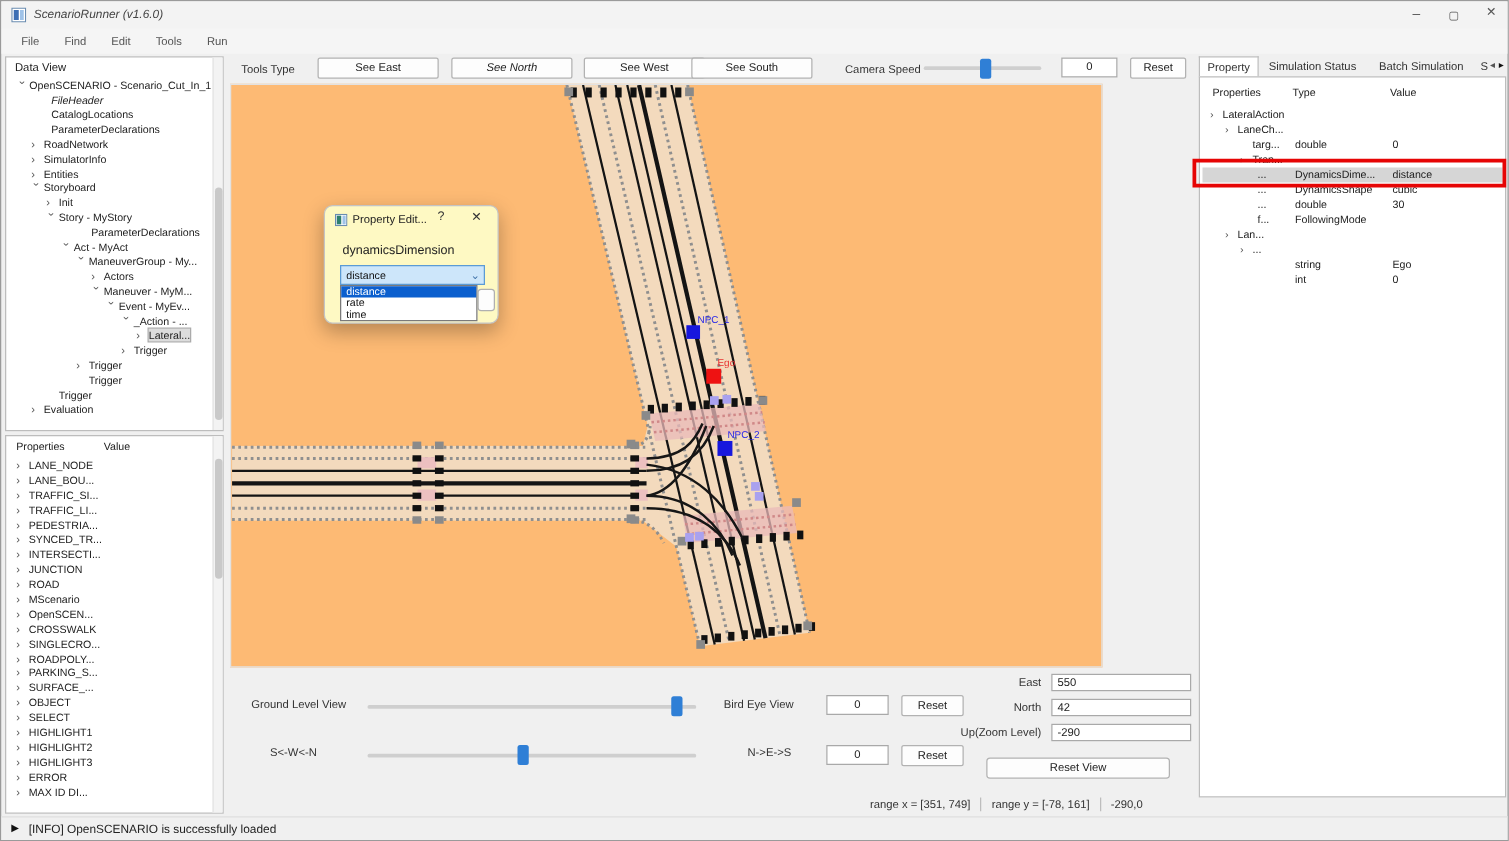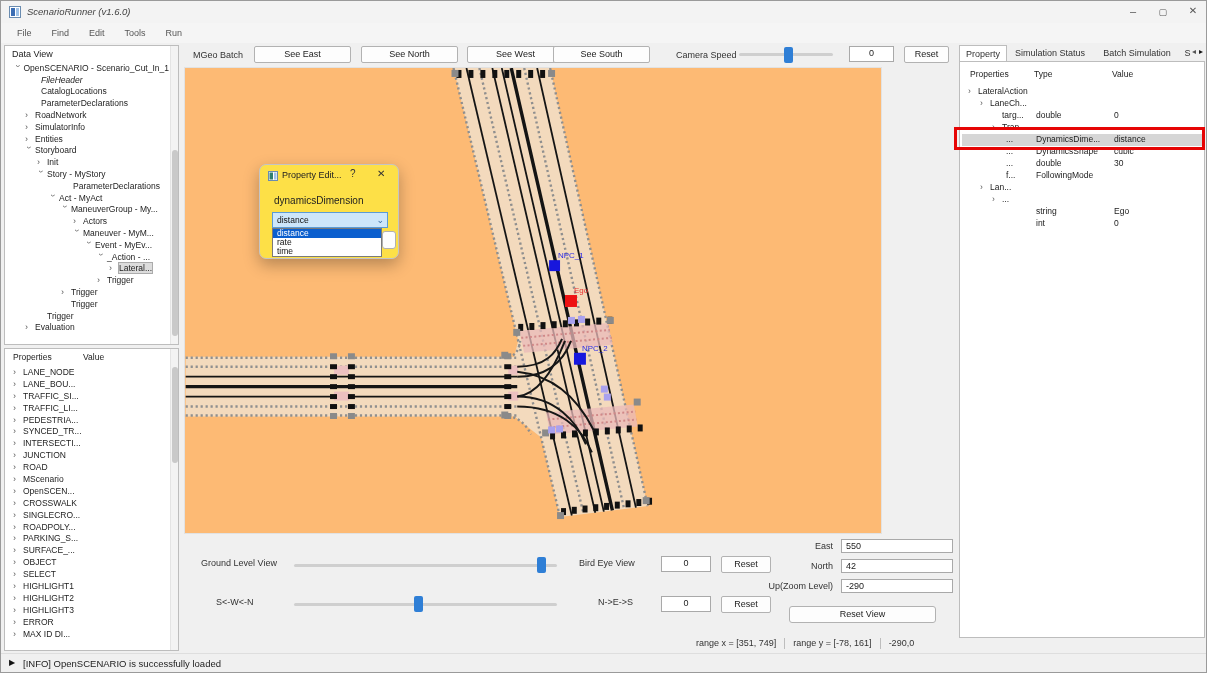--- a/index.html
+++ b/index.html
@@ -41,21 +41,21 @@
   .slider-track { position:absolute; height:3px; background:#cfcfcf; border-radius:2px; }
   .slider-handle { position:absolute; width:9px; height:16px; background:#2f7fd6; border-radius:2px; }
   
   .rrow { position:relative; font-size:8.5px; color:#1c1c1c; white-space:nowrap; }
   .rrow .cell-t { position:absolute; left:74px; top:0; }
   .rrow .cell-v { position:absolute; left:152px; top:0; }
   .rrow.sel { background:#d6d6d6; }
   .tab { position:absolute; top:44px; height:17px; font-size:9px; color:#333; text-align:center; line-height:16px; }
   .tab.active { background:#fff; border:1px solid #bdbdbd; border-bottom:none; }
   
-  #dialog { position:absolute; left:258px; top:163px; width:140px; height:95px; background:#fde047;
+  #dialog { position:absolute; left:258px; top:163px; width:140px; height:95px; background:#fef9c3;
     border:1px solid #c4c4c4; border-radius:7px; box-shadow:0 6px 16px rgba(0,0,0,.28); z-index:10; }
   #dialog .dtitle { position:absolute; left:22px; top:5px; font-size:9px; color:#222; }
   #dialog .dbtn { position:absolute; top:3px; font-size:10px; color:#333; }
   #dlg-combo { position:absolute; left:12px; top:47px; width:116px; height:16px; background:#cde6fa;
     border:1px solid #5b9bd5; font-size:8.5px; line-height:14px; padding-left:4px; color:#111; }
   #dlg-combo .chev { position:absolute; right:3px; top:0px; color:#3a6ea5; font-size:9px; }
   #dlg-list { position:absolute; left:12px; top:63px; width:110px; background:#fff; border:1px solid #7a7a7a; z-index:2; }
   .dlg-item { font-size:8.5px; height:9px; line-height:9px; padding-left:4px; color:#111; }
   .dlg-item.sel { background:#0b5fce; color:#fff; }
   #dlg-okstub { position:absolute; left:122px; top:66px; width:14px; height:18px; background:#fdfdfd;
@@ -87,24 +87,24 @@
   </div>
 
   <div class="abs" id="menubar">
       <span class="menu-item">File</span>
       <span class="menu-item">Find</span>
       <span class="menu-item">Edit</span>
       <span class="menu-item">Tools</span>
       <span class="menu-item">Run</span>
     </div>
 
-  <span class="abs lbl" style="left:192px;top:49px">MGeo Batch</span>
+  <span class="abs lbl" style="left:192px;top:49px">Tools Type</span>
   <div id="see-buttons">
       <div class="btn" style="left: 253px; top: 45px; width: 97px; height: 17px;">See East</div>
-      <div class="btn" style="left: 360px; top: 45px; width: 97px; height: 17px;">See North</div>
+      <div class="btn" style="left: 360px; top: 45px; width: 97px; height: 17px; font-style: italic;">See North</div>
       <div class="btn" style="left: 466px; top: 45px; width: 97px; height: 17px;">See West</div>
       <div class="btn" style="left: 552px; top: 45px; width: 97px; height: 17px;">See South</div>
     </div>
   <span class="abs lbl" style="left:675px;top:49px">Camera Speed</span>
   <div class="slider-track" style="left:738px;top:52px;width:94px"></div>
   <div class="slider-handle" style="left:783px;top:46px"></div>
   <div class="inp center" style="left:848px;top:45px;width:45px;height:16px">0</div>
   <div class="btn" style="left:903px;top:45px;width:45px;height:17px">Reset</div>
 
   <div class="panel" style="left:3px;top:44px;width:175px;height:300px">

